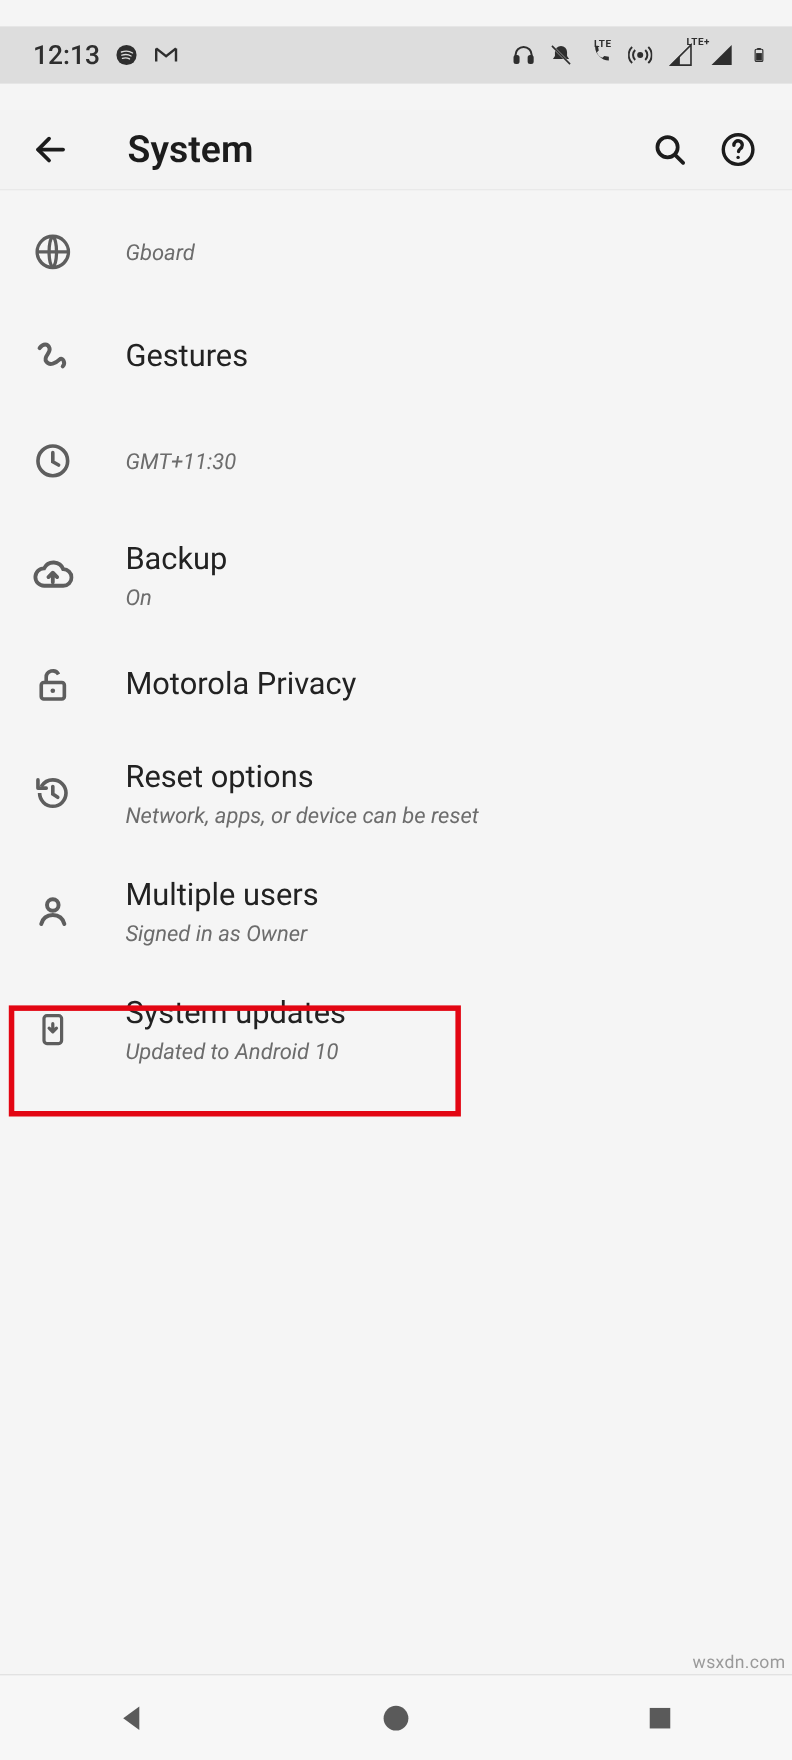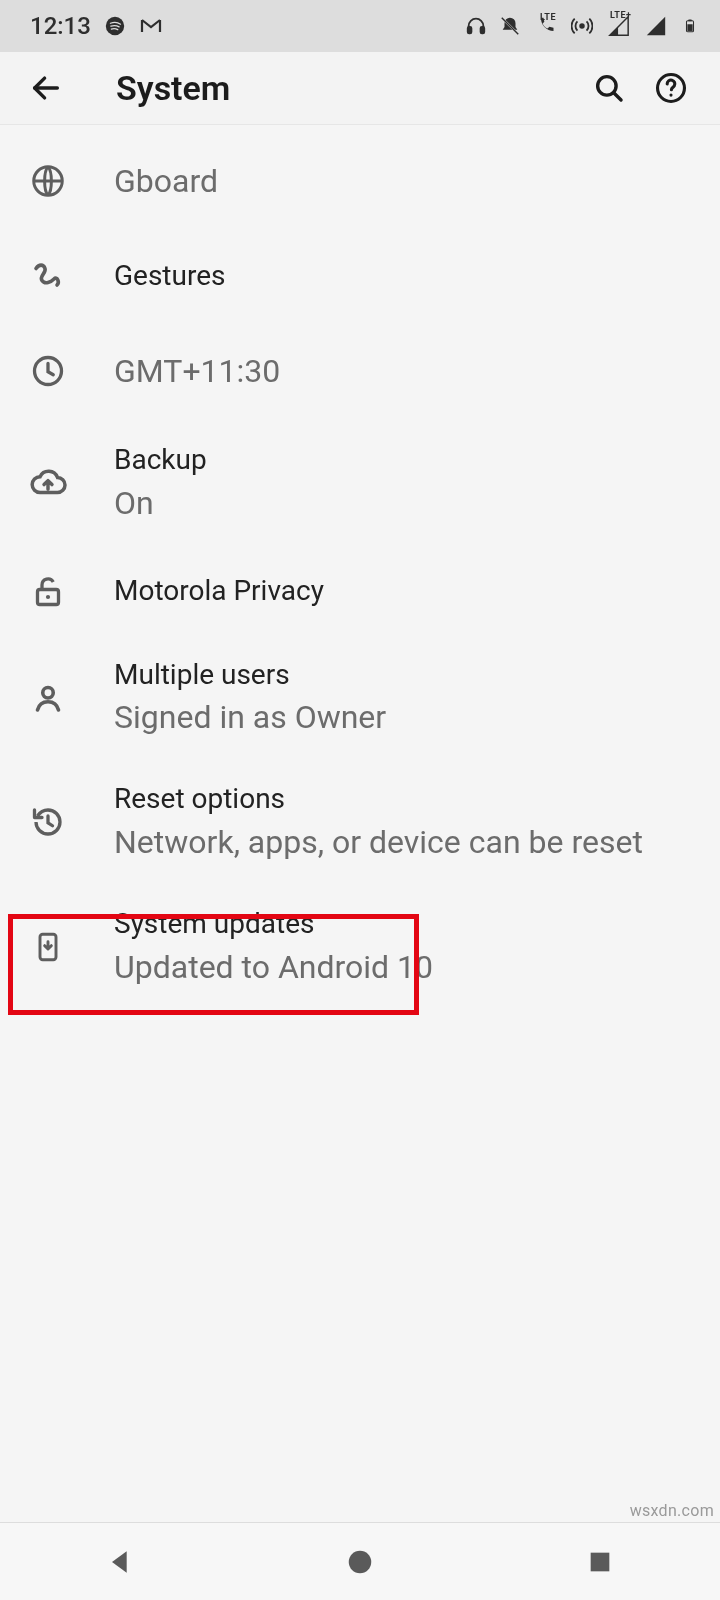--- a/index.html
+++ b/index.html
@@ -16,34 +16,36 @@
   .status-bar {
     height: 52px;
     background: #dddddd;
     display: flex;
     align-items: center;
     justify-content: space-between;
     padding: 0 18px 0 30px;
     font-size: 24px;
     font-weight: 500;
     color: #2e2e2e;
+    margin-top: 24px;
   }
   .status-left { display: flex; align-items: center; gap: 12px; }
   .status-right { display: flex; align-items: center; gap: 10px; }
   .sb-icon { width: 24px; height: 24px; display: inline-flex; align-items:center; justify-content:center; }
   .sb-text { font-size: 11px; font-weight: 700; letter-spacing: 0.5px; }
 
   
   .app-bar {
     height: 73px;
     background: #f3f3f3;
     display: flex;
     align-items: center;
     padding: 0 22px 0 22px;
     border-bottom: 1px solid #e6e6e6;
+    margin-top: 24px;
   }
   .back-btn { width: 48px; height: 48px; display:inline-flex; align-items:center; justify-content:center; }
   .app-title {
     font-size: 34px;
     font-weight: 600;
     margin-left: 46px;
     flex: 1;
     color: #1c1c1c;
   }
   .ab-action { width: 54px; height: 54px; display:inline-flex; align-items:center; justify-content:center; margin-left: 8px; }
@@ -71,23 +73,24 @@
     display: flex;
     flex-direction: column;
     gap: 2px;
   }
   .item .title {
     font-size: 28px;
     color: #222;
     line-height: 1.35;
   }
   .item .sub {
-    font-size: 32px;
+    font-size: 20px;
     color: #6c6c6c;
     line-height: 1.4;
+    font-style: italic;
   }
   .highlight {
     position: absolute;
     border: 5px solid #e30613;
     pointer-events: none;
   }
 
   
   .nav-bar {
     position: absolute;
@@ -156,21 +159,21 @@
           <circle cx="12" cy="12" r="2" fill="#2e2e2e"></circle>
           <path d="M7 17a7 7 0 010-10M17 7a7 7 0 010 10"></path>
           <path d="M4 20a11 11 0 010-16M20 4a11 11 0 010 16"></path>
         </svg>
     </span>
     <span class="sb-icon" style="position:relative;width:30px;">
       <svg viewBox="0 0 24 24" width="22" height="22">
           <path d="M2 22L22 2v20z" fill="none" stroke="#2e2e2e" stroke-width="1.6"></path>
           <path d="M2 22L11 13v9z" fill="#2e2e2e"></path>
         </svg>
-      <span class="sb-text" style="position:absolute;top:-4px;left:6px;font-size:9px;">LTE+</span>
+      <span class="sb-text" style="position:absolute;top:-4px;left:20px;font-size:9px;">LTE+</span>
     </span>
     <span class="sb-icon">
       <svg viewBox="0 0 24 24" width="22" height="22" fill="#2e2e2e">
           <path d="M2 22L22 2v20z"></path>
         </svg>
     </span>
     <span class="sb-icon">
       <svg viewBox="0 0 24 24" width="14" height="24">
           <rect x="6" y="3" width="12" height="19" rx="2" fill="none" stroke="#2e2e2e" stroke-width="1.8"></rect>
           <rect x="9" y="1" width="6" height="3" rx="1" fill="#2e2e2e"></rect>
@@ -261,47 +264,47 @@
           <circle cx="12" cy="16" r="1.4" fill="#5e5e5e" stroke="none"></circle>
         </svg>
     </span>
     <div class="texts">
       <div class="title">Motorola Privacy</div>
     </div>
   </div>
 
   <div class="item">
     <span class="icon-slot">
-      <svg viewBox="0 0 24 24" width="36" height="36" fill="none" stroke="#5e5e5e" stroke-width="2.4">
-          <circle cx="12" cy="8.5" r="3.5"></circle>
-          <path d="M5 20c1-4 4-5.5 7-5.5s6 1.5 7 5.5" stroke-linecap="round"></path>
-        </svg>
-    </span>
-    <div class="texts">
-      <div class="title">Multiple users</div>
-      <div class="sub">Signed in as Owner</div>
-    </div>
-  </div>
-
-  <div class="item">
-    <span class="icon-slot">
       <svg viewBox="0 0 24 24" width="36" height="36" fill="none" stroke="#5e5e5e" stroke-width="2.2">
           <path d="M4 12a8 8 0 108-8c-3 0-5.5 1.7-7 4"></path>
           <path d="M3 4v5h5" stroke-linecap="round" stroke-linejoin="round"></path>
           <path d="M12 8v4.5l3 2" stroke-linecap="round"></path>
         </svg>
     </span>
     <div class="texts">
       <div class="title">Reset options</div>
       <div class="sub">Network, apps, or device can be reset</div>
     </div>
   </div>
 
   <div class="item">
     <span class="icon-slot">
+      <svg viewBox="0 0 24 24" width="36" height="36" fill="none" stroke="#5e5e5e" stroke-width="2.4">
+          <circle cx="12" cy="8.5" r="3.5"></circle>
+          <path d="M5 20c1-4 4-5.5 7-5.5s6 1.5 7 5.5" stroke-linecap="round"></path>
+        </svg>
+    </span>
+    <div class="texts">
+      <div class="title">Multiple users</div>
+      <div class="sub">Signed in as Owner</div>
+    </div>
+  </div>
+
+  <div class="item">
+    <span class="icon-slot">
       <svg viewBox="0 0 24 24" width="32" height="36" fill="none" stroke="#5e5e5e" stroke-width="2.2">
           <rect x="6" y="2.5" width="12" height="19" rx="2"></rect>
           <path d="M12 8v5M9.5 11L12 13.5 14.5 11" stroke-linecap="round" stroke-linejoin="round"></path>
         </svg>
     </span>
     <div class="texts">
       <div class="title">System updates</div>
       <div class="sub">Updated to Android 10</div>
     </div>
   </div>

